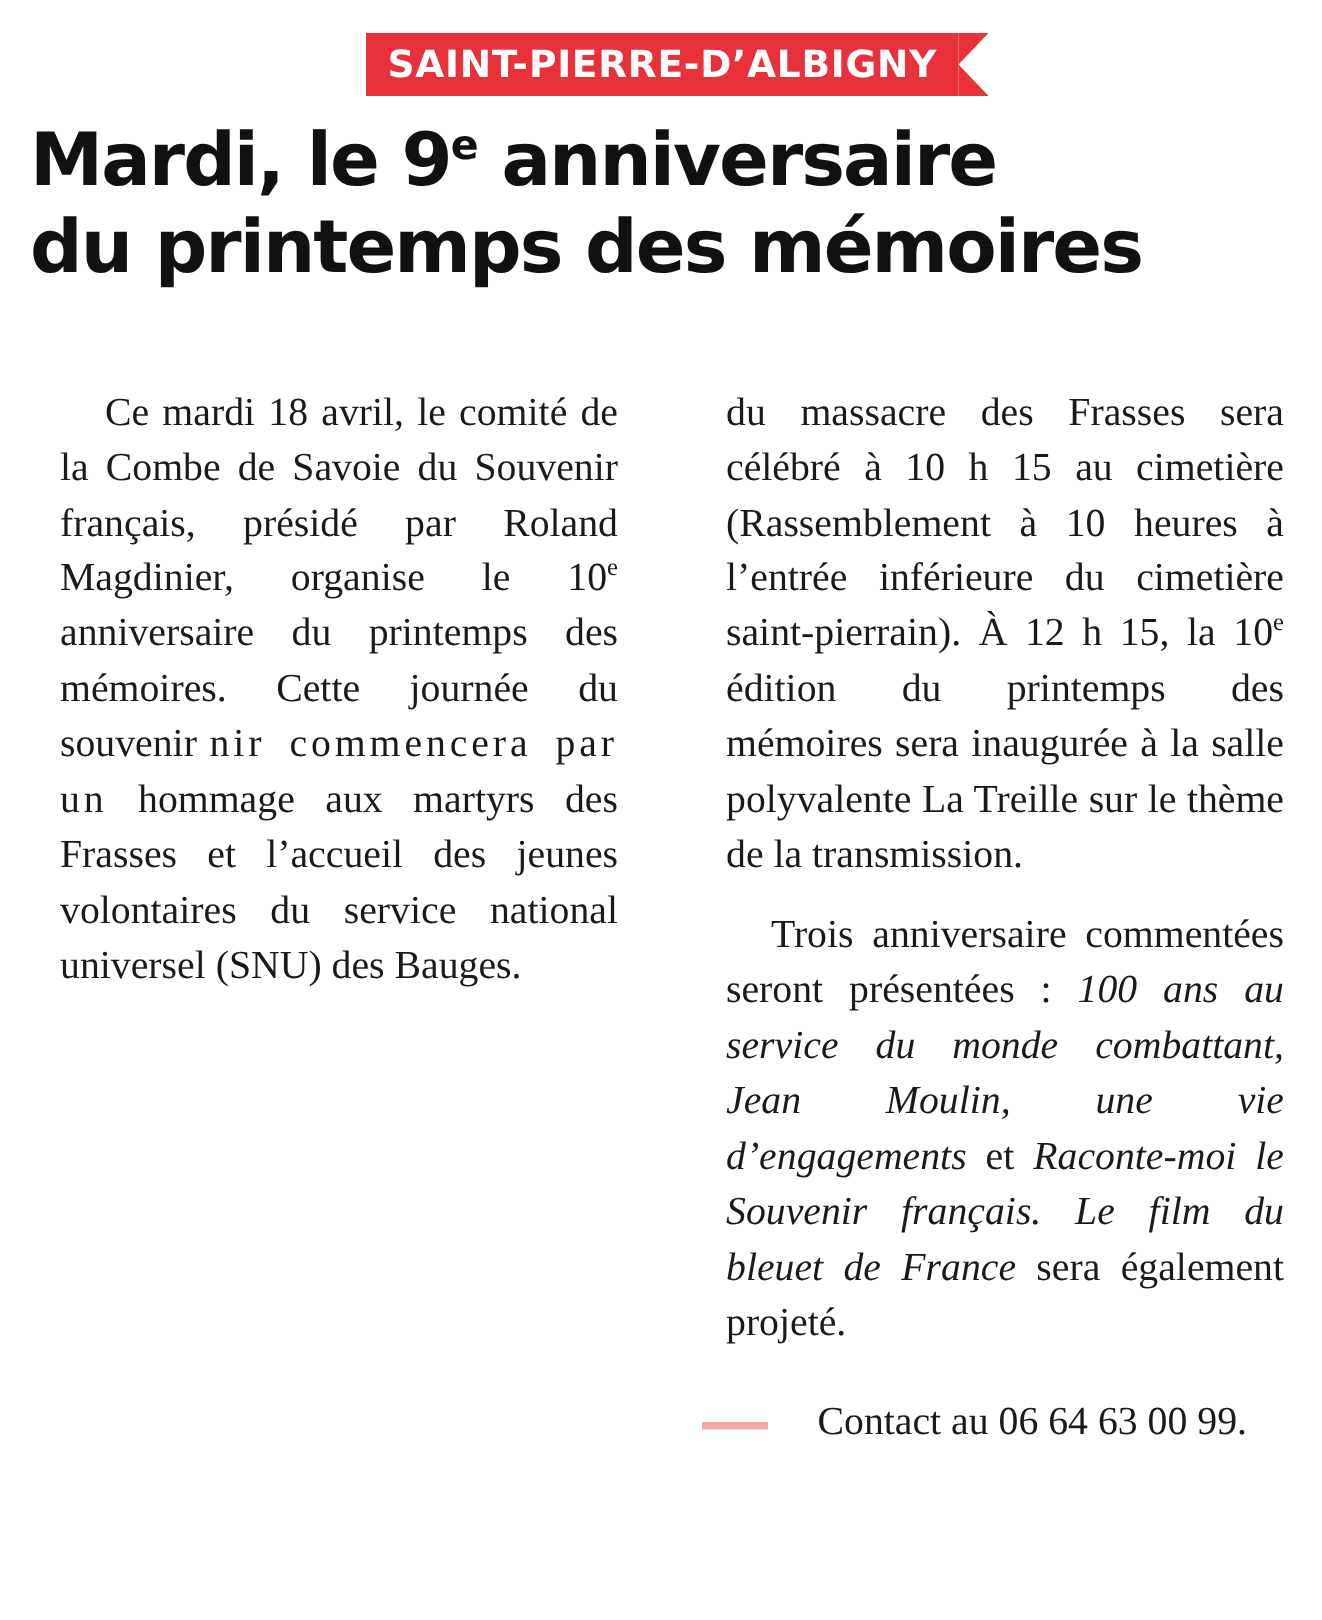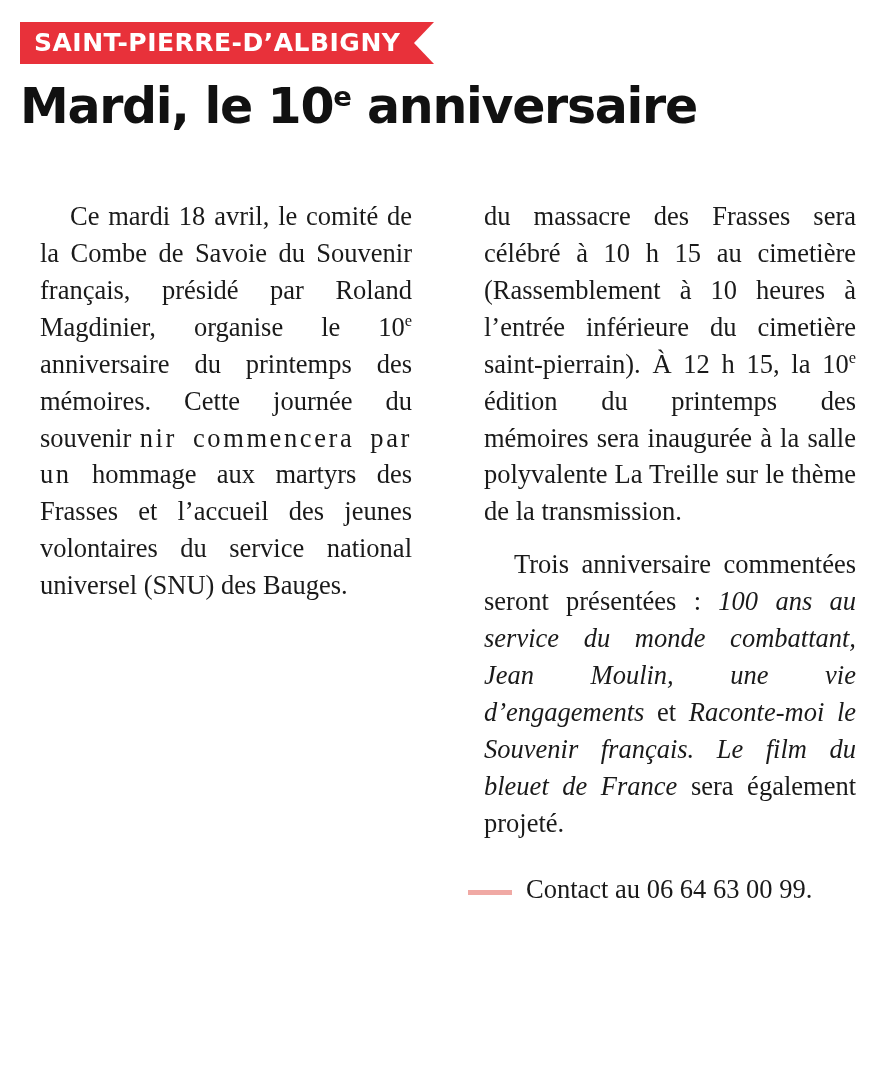--- a/index.html
+++ b/index.html
@@ -19,20 +19,21 @@
     width: 881px;
     height: 1080px;
     box-sizing: border-box;
     padding: 22px 18px 0 18px;
     position: relative;
   }
 
   
   .kicker-wrap {
     margin: 0 0 4px 2px;
+    text-align: center;
   }
   .kicker {
     display: inline-block;
     background: #e8313a;
     color: #ffffff;
     font-family: "DejaVu Sans", sans-serif;
     font-weight: bold;
     font-size: 25px;
     letter-spacing: 0.5px;
     line-height: 1;
@@ -120,33 +121,35 @@
   }
   .contact-rule {
     flex: 0 0 44px;
     height: 5px;
     background: #f0a9a4;
     margin-top: 18px;
   }
   .contact-text {
     font-size: 26.5px;
     line-height: 1.35;
+    margin-left: 19px;
   }
 </style>
 </head>
 <body>
 
 <div class="page">
 
   <div class="kicker-wrap">
     <span class="kicker">SAINT-PIERRE-D’ALBIGNY</span>
   </div>
 
   <h1 class="headline">
-    <span class="line"><span>Mardi, le 10</span><sup>e</sup><span> anniversaire</span></span>
+    <span class="line"><span>Mardi, le 9</span><sup>e</sup><span> anniversaire</span></span>
+    <span class="line">du printemps des mémoires</span>
   </h1>
 
   <div class="columns">
 
     <div class="col">
       <p class="indent"><span>Ce mardi 18 avril, le comité de la Combe de Savoie du Souvenir français, présidé par Roland Magdinier, organise le 10</span><sup>e</sup><span> anniversaire du printemps des mémoires. Cette journée du souvenir </span><span class="spaced">nir commencera par un</span> <span>hommage aux martyrs des Frasses et l’accueil des jeunes volontaires du service national universel (SNU) des Bauges.</span></p>
     </div>
 
     <div class="col">
       <p><span>du massacre des Frasses sera célébré à 10 h 15 au cimetière (Rassemblement à 10 heures à l’entrée inférieure du cimetière saint-pierrain). À 12 h 15, la 10</span><sup>e</sup><span> édition du printemps des mémoires sera inaugurée à la salle polyvalente La Treille sur le thème de la transmission.</span></p>

